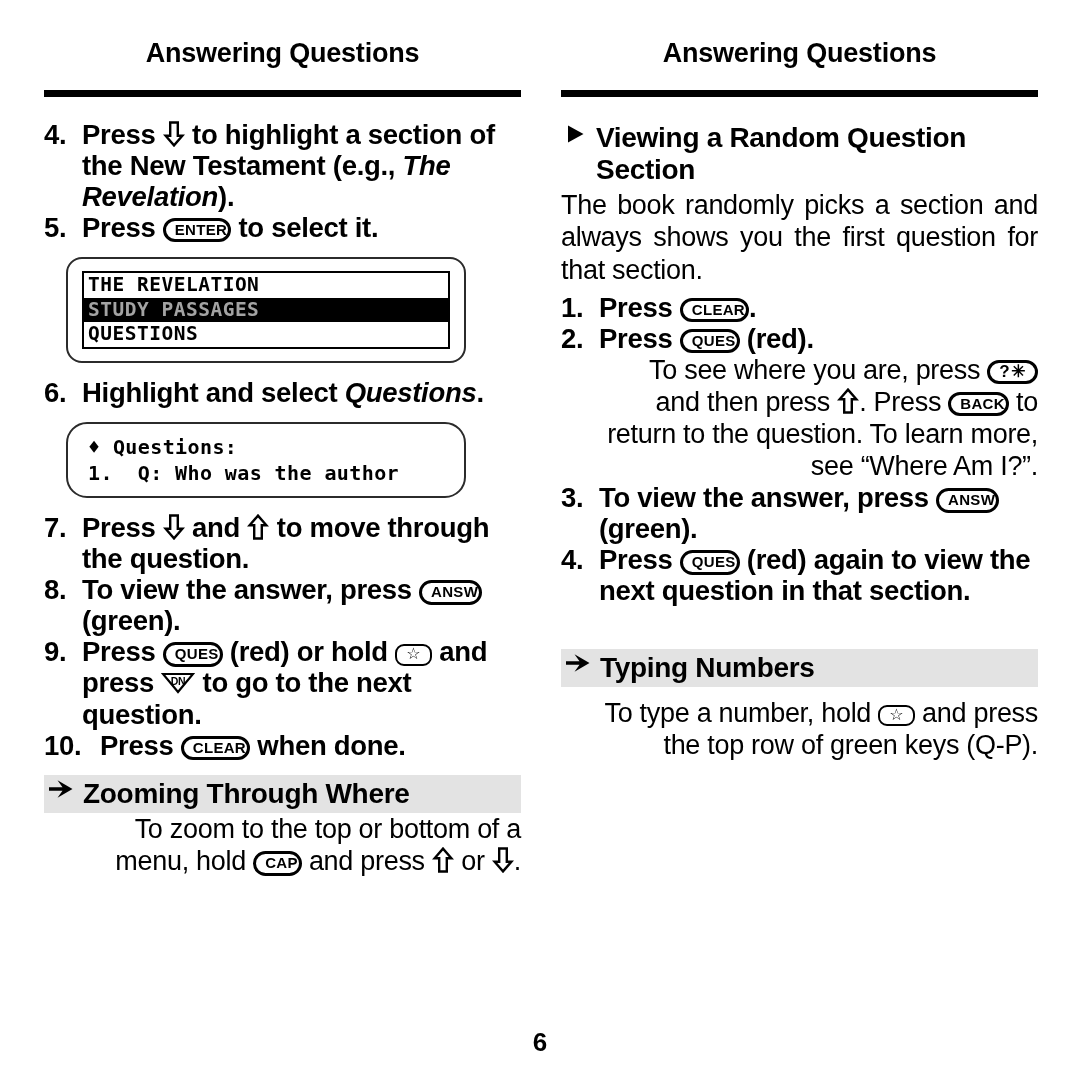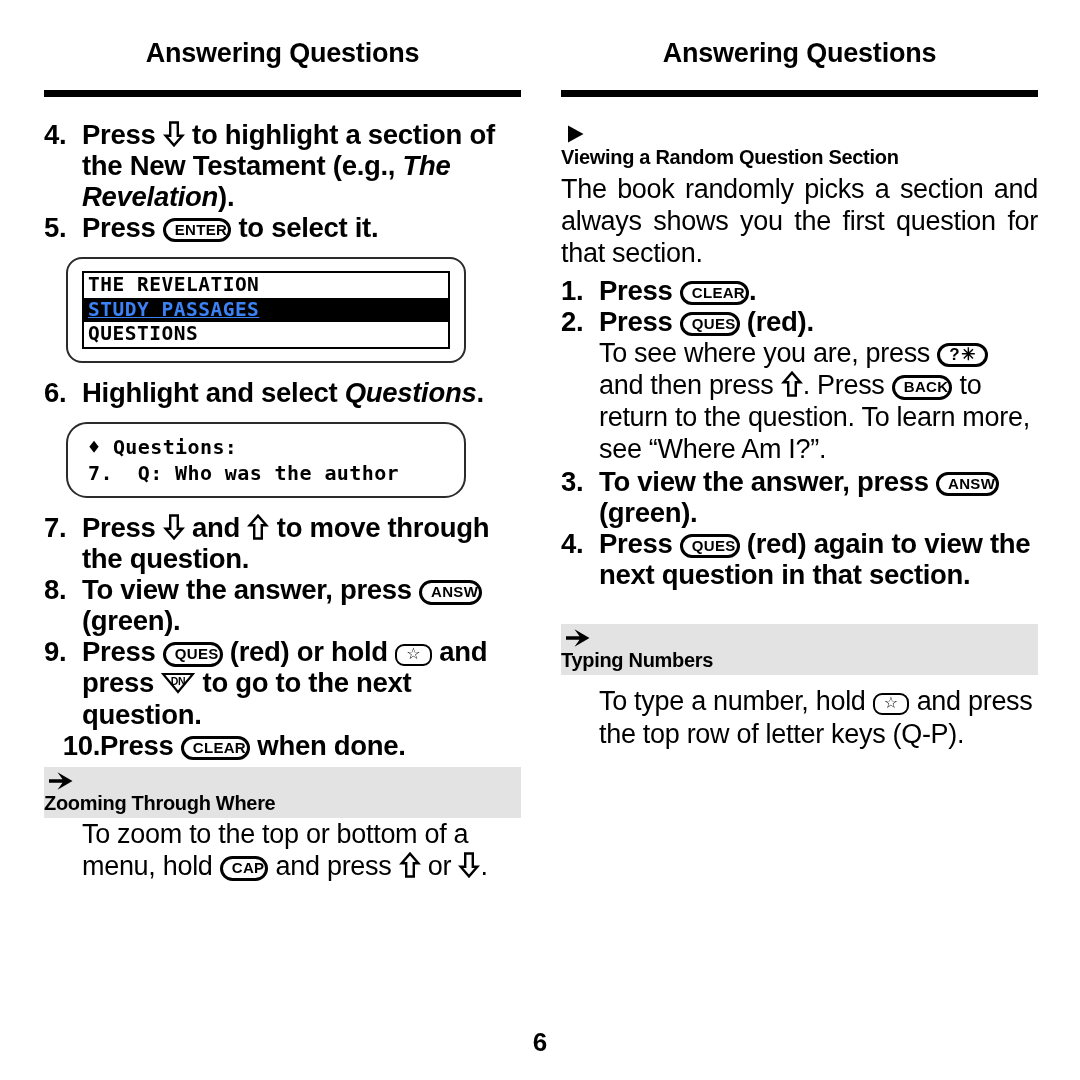--- a/index.html
+++ b/index.html
@@ -70,40 +70,39 @@
   
   .step {
     display: flex;
     align-items: flex-start;
   }
   .step .num {
     flex: 0 0 auto;
     min-width: 38px;
     text-align: left;
   }
-  .step.wide .num { min-width: 56px; text-align: right; }
+  .step.wide .num { min-width: 56px; }
   .step .body { flex: 1 1 auto; }
 
-  .indented { padding-left: 38px; }
+  .indented { padding-left: 38px; text-align: right; }
   .justify { text-align: justify; }
 
   .ital { font-style: italic; }
 
   
   .sec-head {
     font-weight: bold;
-    font-size: 20px;
+    font-size: 28px;
     line-height: 1.13;
     letter-spacing: -0.3px;
     display: flex;
     align-items: flex-start;
     padding: 3px 0 4px 0;
-    flex-direction: column;
-  }
-  .sec-head.shaded { background: #e3e3e3; }
+  }
+  .sec-head.shaded { background: #e3e3e3; margin-top: 8px; }
   .sec-head .arrow {
     flex: 0 0 auto;
     margin: 0 9px 0 4px;
     line-height: 1.13;
   }
   .sec-head .arrow svg { display: block; }
 
   
   .lcd {
     border: 2.5px solid #2b2b2b;
@@ -124,22 +123,21 @@
     font-size: 19.5px;
     line-height: 1.16;
     letter-spacing: 0.5px;
     white-space: pre;
     padding: 1px 4px;
     color: #000;
     background: #fff;
   }
   .lcd-line.inverted {
     background: #000;
-    color: #3b82f6;
-    text-decoration: underline;
+    color: #a3a3a3;
   }
   .lcd.noframe {
     padding: 10px 16px;
     border-radius: 21px;
   }
   .lcd-line.free {
     font-family: "DejaVu Sans Mono", monospace;
     font-weight: bold;
     font-size: 20px;
     line-height: 1.2;
@@ -233,21 +231,21 @@
         </div>
       </div>
 
       <div class="step bold-step">
         <span class="num">6.</span>
         <span class="body"><span>Highlight and select </span><span class="ital">Questions</span><span>.</span></span>
       </div>
 
       <div class="lcd noframe">
         <div class="lcd-line free">♦ Questions:</div>
-        <div class="lcd-line free">7.  Q: Who was the author</div>
+        <div class="lcd-line free">1.  Q: Who was the author</div>
       </div>
 
       <div class="step bold-step">
         <span class="num">7.</span>
         <span class="body"><span>Press </span><span class="gly"><svg width="22" height="26" viewBox="0 0 22 26">
                 <path d="M7.2 1.5h7.6v13.2h4.6L11 24.4 2.6 14.7h4.6z" fill="none" stroke="#000" stroke-width="2.4" stroke-linejoin="miter"></path>
               </svg></span><span> and </span><span class="gly"><svg width="22" height="26" viewBox="0 0 22 26">
                 <path d="M14.8 24.5H7.2V11.3H2.6L11 1.6l8.4 9.7h-4.6z" fill="none" stroke="#000" stroke-width="2.4" stroke-linejoin="miter"></path>
               </svg></span><span> to move through the question.</span></span>
       </div>
@@ -334,19 +332,19 @@
 
       <div class="sec-head shaded">
         <span class="arrow">
             <svg width="26" height="22" viewBox="0 0 26 22">
               <path d="M1 9.2h13.5L9.5 2.2 24.5 11 9.5 19.8l5-7H1z" fill="#000"></path>
             </svg>
           </span>
         <span>Typing Numbers</span>
       </div>
       <div class="sp-10"></div>
-      <div class="plain-para indented"><span>To type a number, hold </span><span class="key sq star">☆</span><span> and press the top row of letter keys (Q-P).</span></div>
+      <div class="plain-para indented"><span>To type a number, hold </span><span class="key sq star">☆</span><span> and press the top row of green keys (Q-P).</span></div>
 
     </div>
   </div>
 
   <div class="page-num">6</div>
 </div>
 
 </body></html>

